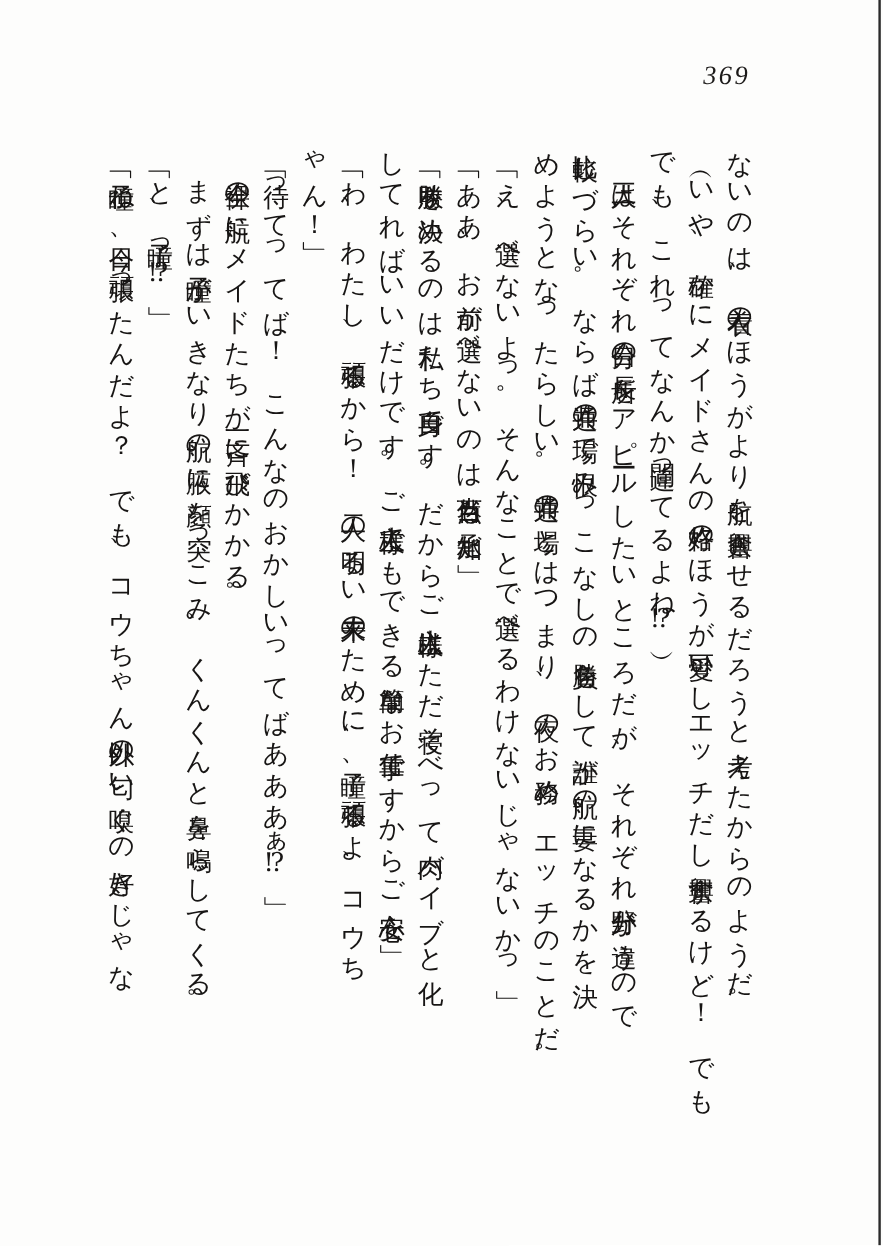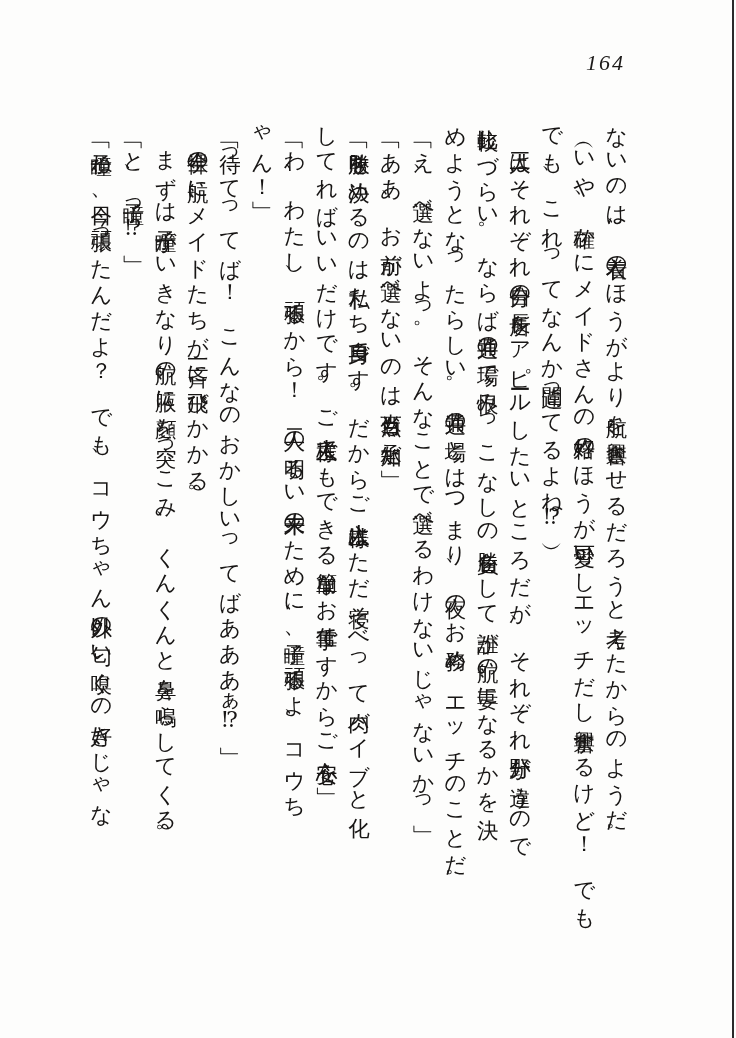--- a/index.html
+++ b/index.html
@@ -50,21 +50,21 @@
     line-height: 32.2px;
     text-align: start;
     white-space: pre-wrap;
   }
 </style>
 </head>
 <body>
 
 <div class="page">
 
-  <div class="page-number">164</div>
+  <div class="page-number">369</div>
 
   <div class="text-block">
     <p>ないのは、着衣のほうがより航を興奮させるだろうと考えたからのようだ。</p>
     <p>　（いや、確かにメイドさんの格好のほうが可愛いしエッチだし興奮するけど！　でも</p>
     <p>でも、これってなんか間違ってるよね⁉）</p>
     <p>　三人はそれぞれ自分の長所をアピールしたいところだが、それぞれ分野が違うので</p>
     <p>比較しづらい。ならば共通の場で恨みっこなしの勝負をして誰が航の妻になるかを決</p>
     <p>めようとなったらしい。共通の場とはつまり、夜のお務め、エッチのことだ。</p>
     <p>　「え、選べないよっ。そんなことで選べるわけないじゃないかっ」</p>
     <p>　「ああ、お前が選べないのは当然百も承知だ」</p>

